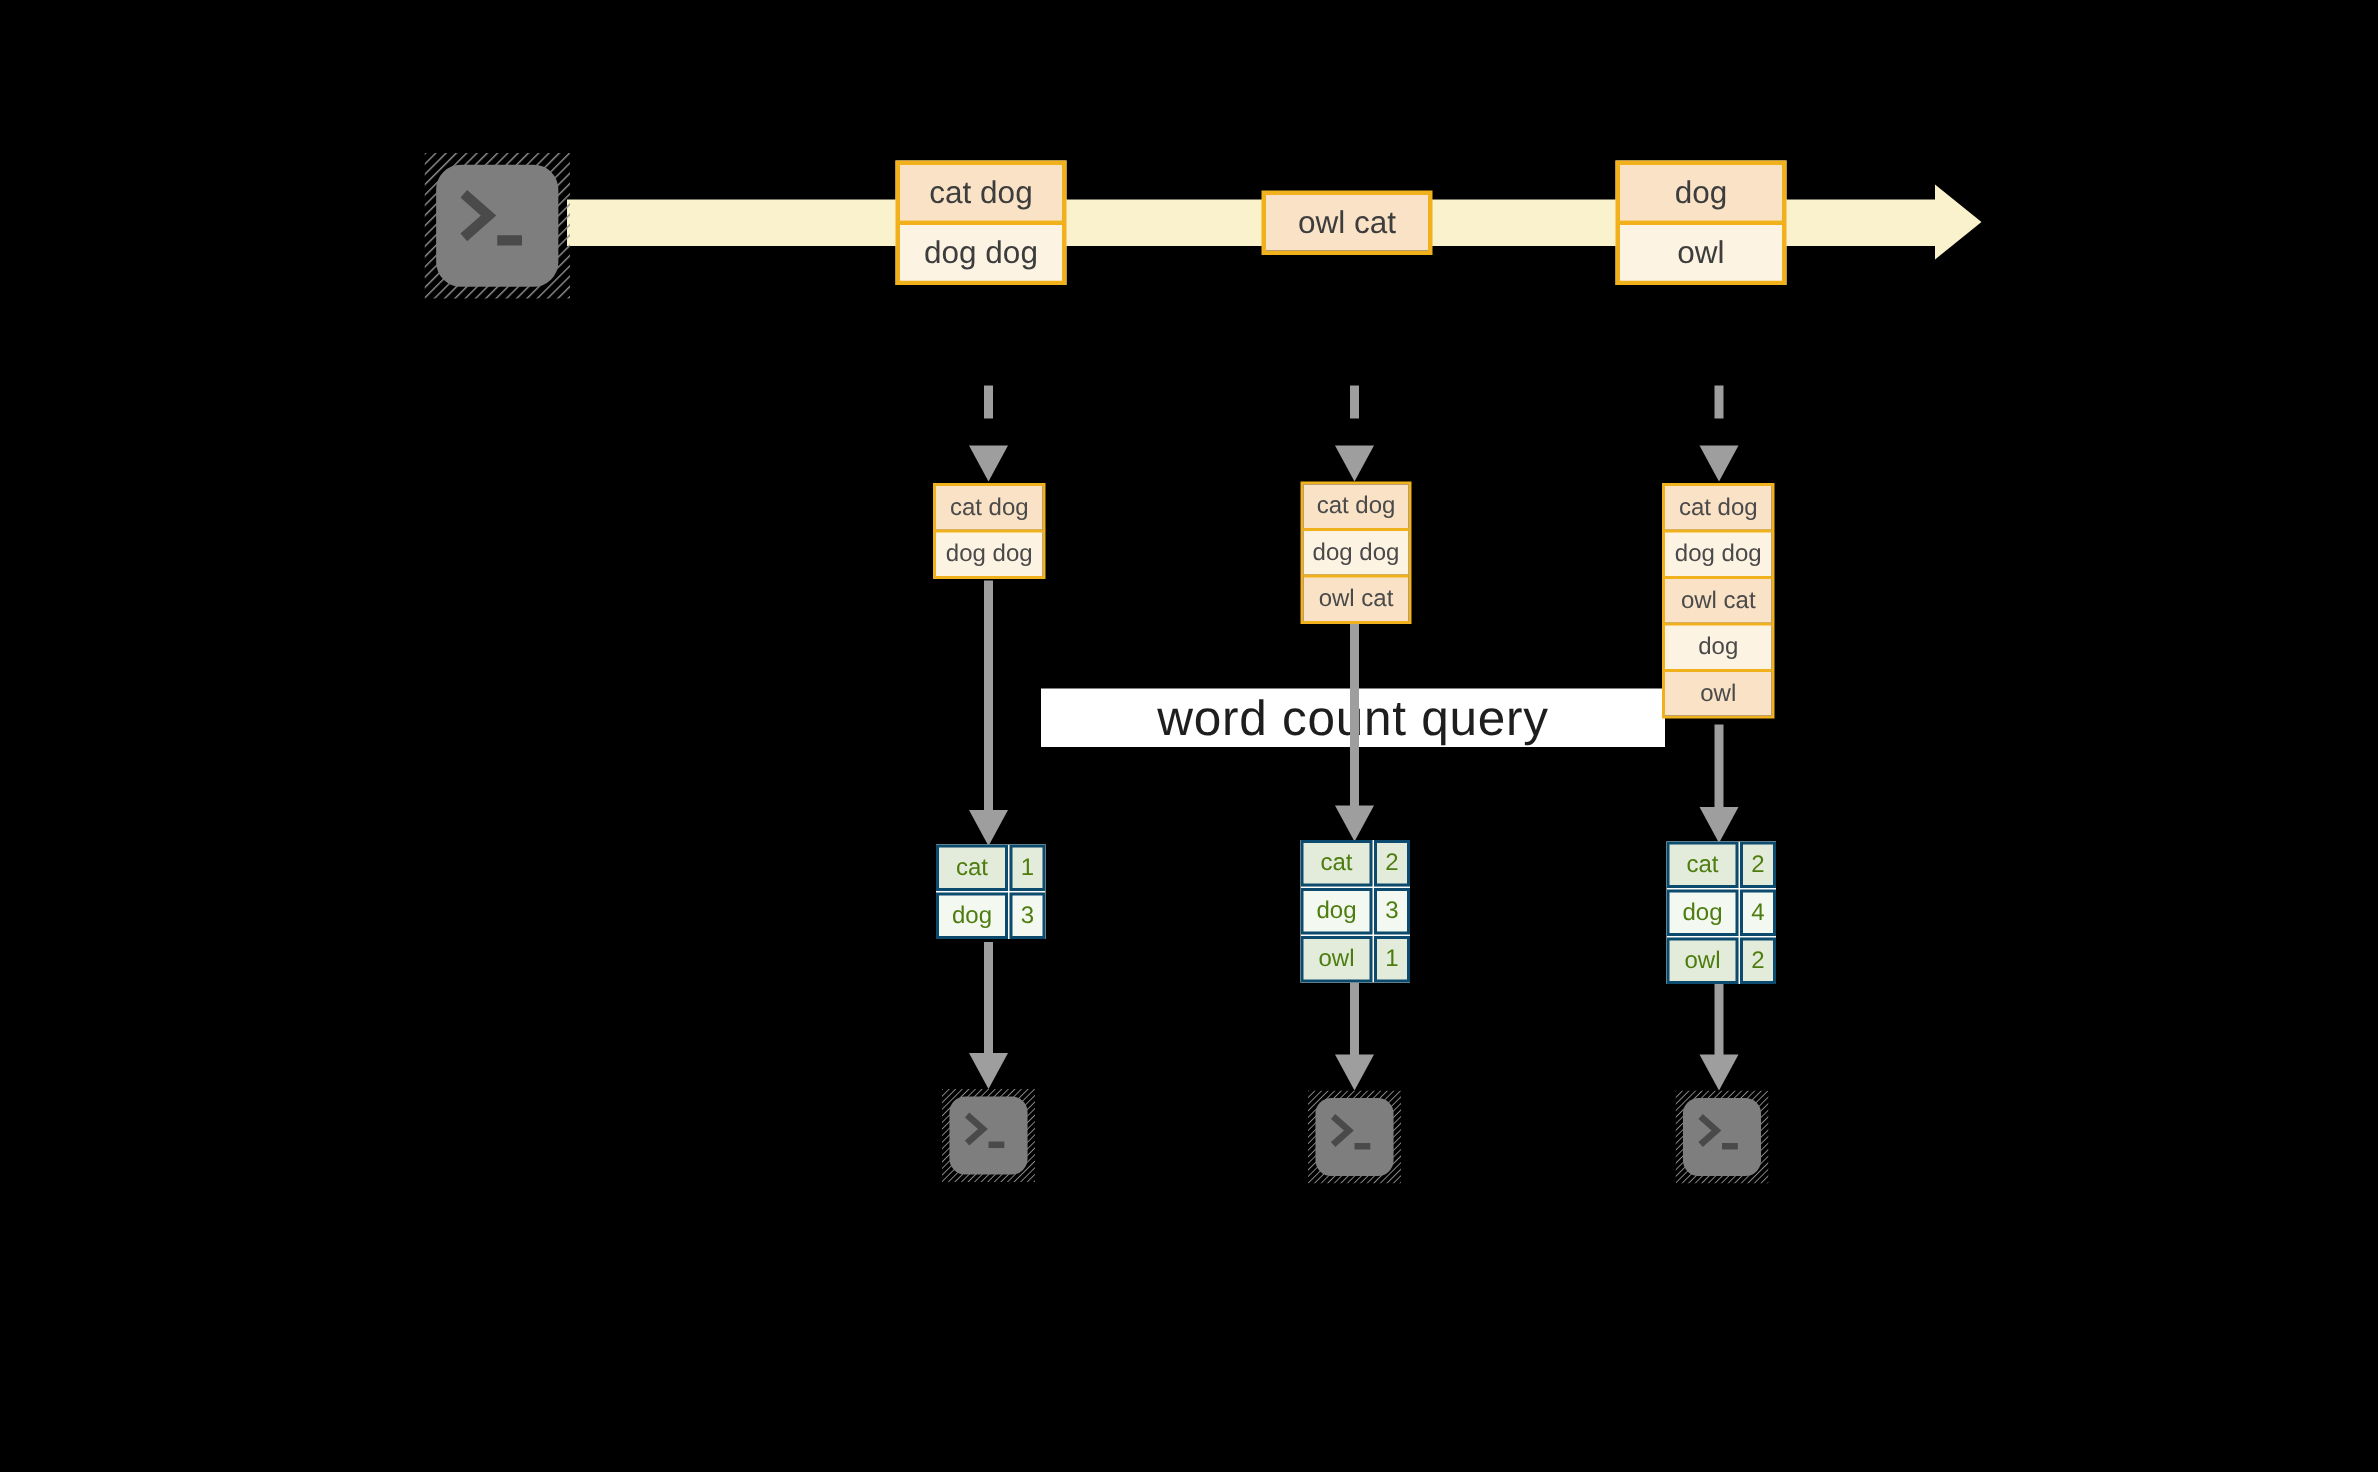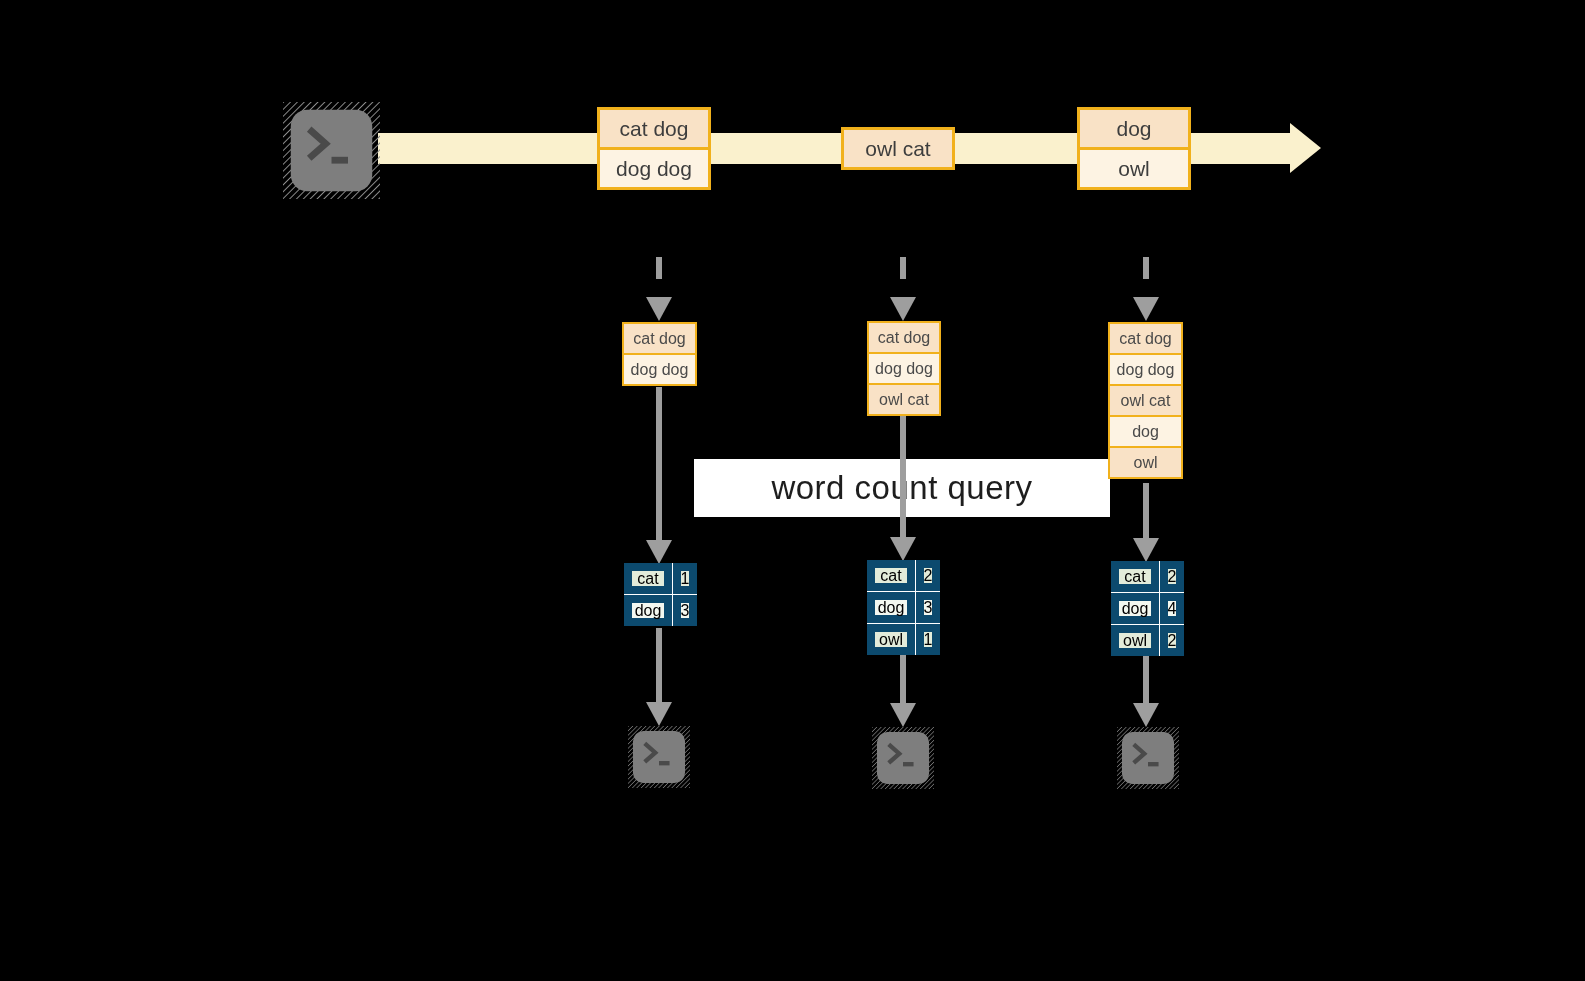--- a/index.html
+++ b/index.html
@@ -18,34 +18,34 @@
   
   .mbox{border:2px solid #f1b11c;z-index:3;}
   .mbox .mrow{height:29px;display:flex;align-items:center;justify-content:center;
               font-size:16px;color:#4a4a4a;}
   .mbox .mrow + .mrow{border-top:2px solid #f1b11c;}
   .mbox .mrow:nth-child(odd){background:#f9e2c6;}
   .mbox .mrow:nth-child(even){background:#fdf3e3;}
 
   
   .gtable{display:grid;grid-template-columns:1fr 24px;gap:1px;background:#fff;z-index:3;}
-  .gcell{border:8px solid #0c4a6e;height:31px;box-sizing:border-box;
+  .gcell{border:2px solid #0c4a6e;height:31px;box-sizing:border-box;
          display:flex;align-items:center;justify-content:center;
-         font-size:16px;color:#000000;}
+         font-size:16px;color:#4d7c0f;}
   .gcell:nth-child(4n+1),.gcell:nth-child(4n+2){background:#e3ecda;}
   .gcell:nth-child(4n+3),.gcell:nth-child(4n+0){background:#f3f8f0;}
 
   
   svg.arrow{position:absolute;z-index:2;overflow:visible;}
   svg.arrow line{stroke:#9e9e9e;stroke-width:6;}
   svg.arrow line.dash{stroke-dasharray:22 14;}
   svg.arrow polygon{fill:#9e9e9e;}
 
   
-  #query-band{left:694px;top:459px;width:416px;height:58px;background:#ffffff;z-index:1;
+  #query-band{left:694px;top:459px;width:416px;height:39px;background:#ffffff;z-index:1;
               display:flex;align-items:center;justify-content:center;}
   #query-band span{font-size:33px;color:#1e1e1e;letter-spacing:0.5px;}
 
   
   .term{z-index:3;}
 </style>
 </head>
 <body>
 
 <div id="stage">

